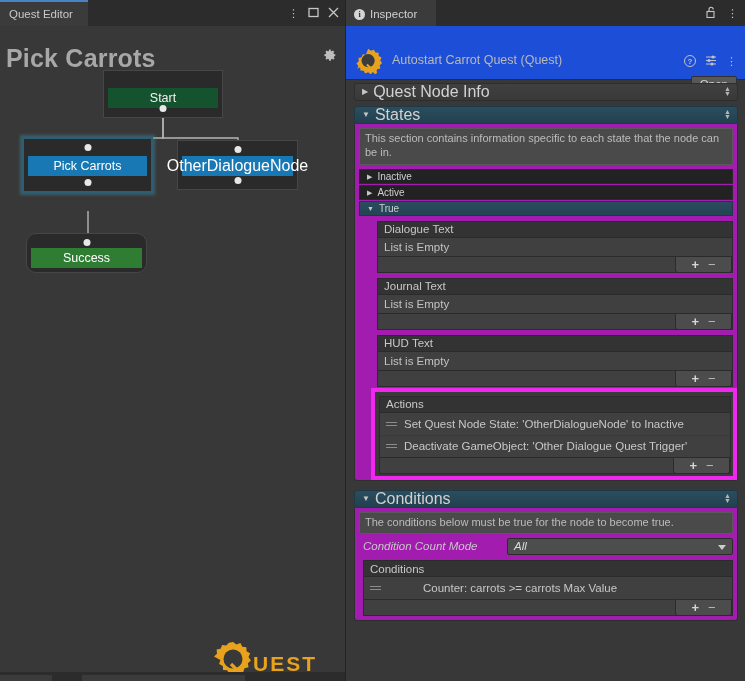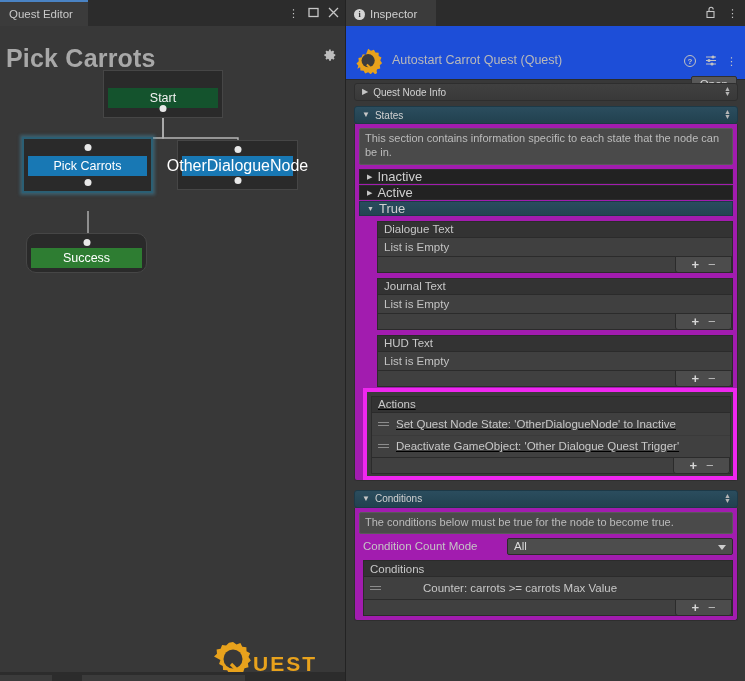--- a/index.html
+++ b/index.html
@@ -140,21 +140,21 @@
   
   .foldout {
     position: relative; height: 18px; border-radius: 3px;
     display: flex; align-items: center; padding-left: 7px;
     border: 1px solid #2e2e2e;
     margin-top: 5px;
   }
   .foldout.plain { background: linear-gradient(#404040,#393939); }
   .foldout.active { background: linear-gradient(#2b4d5e,#22414f); border-color: #1d3947; }
   .foldout .tri { color: #c6c6c6; font-size: 8px; margin-right: 5px; line-height: 1; }
-  .foldout .flabel { font-size: 10px; color: #d2d2d2; }
+  .foldout .flabel { font-size: 16px; color: #d2d2d2; }
   .foldout .updown {
     position: absolute; right: 6px; top: 2px;
     display: flex; flex-direction: column; align-items: center; line-height: 5px;
     color: #b6b6b6; font-size: 7px;
   }
 
   .section-box {
     border: 1px solid #2e2e2e; border-top: none;
     border-radius: 0 0 3px 3px;
     background: #a21caf;
@@ -168,28 +168,27 @@
   }
 
   
   .state-row {
     height: 15px; display: flex; align-items: center;
     padding-left: 7px; margin-top: 1px;
     background: #222222; border: 1px solid #2b2b2b;
   }
   .state-row.open { background: linear-gradient(#2a4c5e,#234452); border-color: #1d3947; }
   .state-row .tri { color: #c6c6c6; font-size: 7px; margin-right: 5px; line-height: 1; }
-  .state-row .slabel { font-size: 13px; color: #d0d0d0; }
+  .state-row .slabel { font-size: 10px; color: #d0d0d0; }
 
   
   .list-block { margin: 5px 0 0 18px; position: relative; }
   .list-block.highlight {
-    outline: 4px solid #ef27ef; margin-left: 8px; padding: 4px 2px 2px 4px;
+    outline: 4px solid #ef27ef; margin-left: 16px; padding: 4px 2px 2px 4px;
     background: #3a3a3a;
-    text-decoration: underline;
   }
   .list-header {
     background: #333333; border: 1px solid #2b2b2b;
     height: 17px; display: flex; align-items: center; padding-left: 6px;
   }
   .list-header-label { font-size: 11.5px; color: #c8c8c8; }
   .list-body {
     background: #404040; border: 1px solid #2b2b2b; border-top: none;
   }
   .list-empty {
@@ -213,21 +212,21 @@
   .pm-buttons {
     position: absolute; right: 0; top: -1px;
     background: #4c4c4c; border: 1px solid #2b2b2b; border-radius: 0 0 3px 3px;
     height: 17px; width: 57px; display: flex; align-items: center; justify-content: center; gap: 9px;
   }
   .pm-buttons .plus { color: #d6d6d6; font-size: 13px; line-height: 1; font-weight: bold; }
   .pm-buttons .minus { color: #bdbdbd; font-size: 13px; line-height: 1; }
 
   
   .field-row {
-    display: flex; align-items: center; height: 18px; margin: 3px 0 0 0;
+    display: flex; align-items: center; height: 18px; margin: 3px 0 0 0; font-style: italic;
   }
   .field-label { font-size: 11.5px; color: #c5c5c5; width: 148px; padding-left: 4px; }
   .dropdown {
     flex: 1; height: 17px; background: #4d4d4d; border: 1px solid #2b2b2b;
     border-radius: 2px; display: flex; align-items: center;
     padding: 0 6px; font-size: 11.5px; color: #dadada; position: relative;
   }
   .dropdown .caret {
     position: absolute; right: 6px; top: 6px;
     width: 0; height: 0; border-left: 4px solid transparent;

